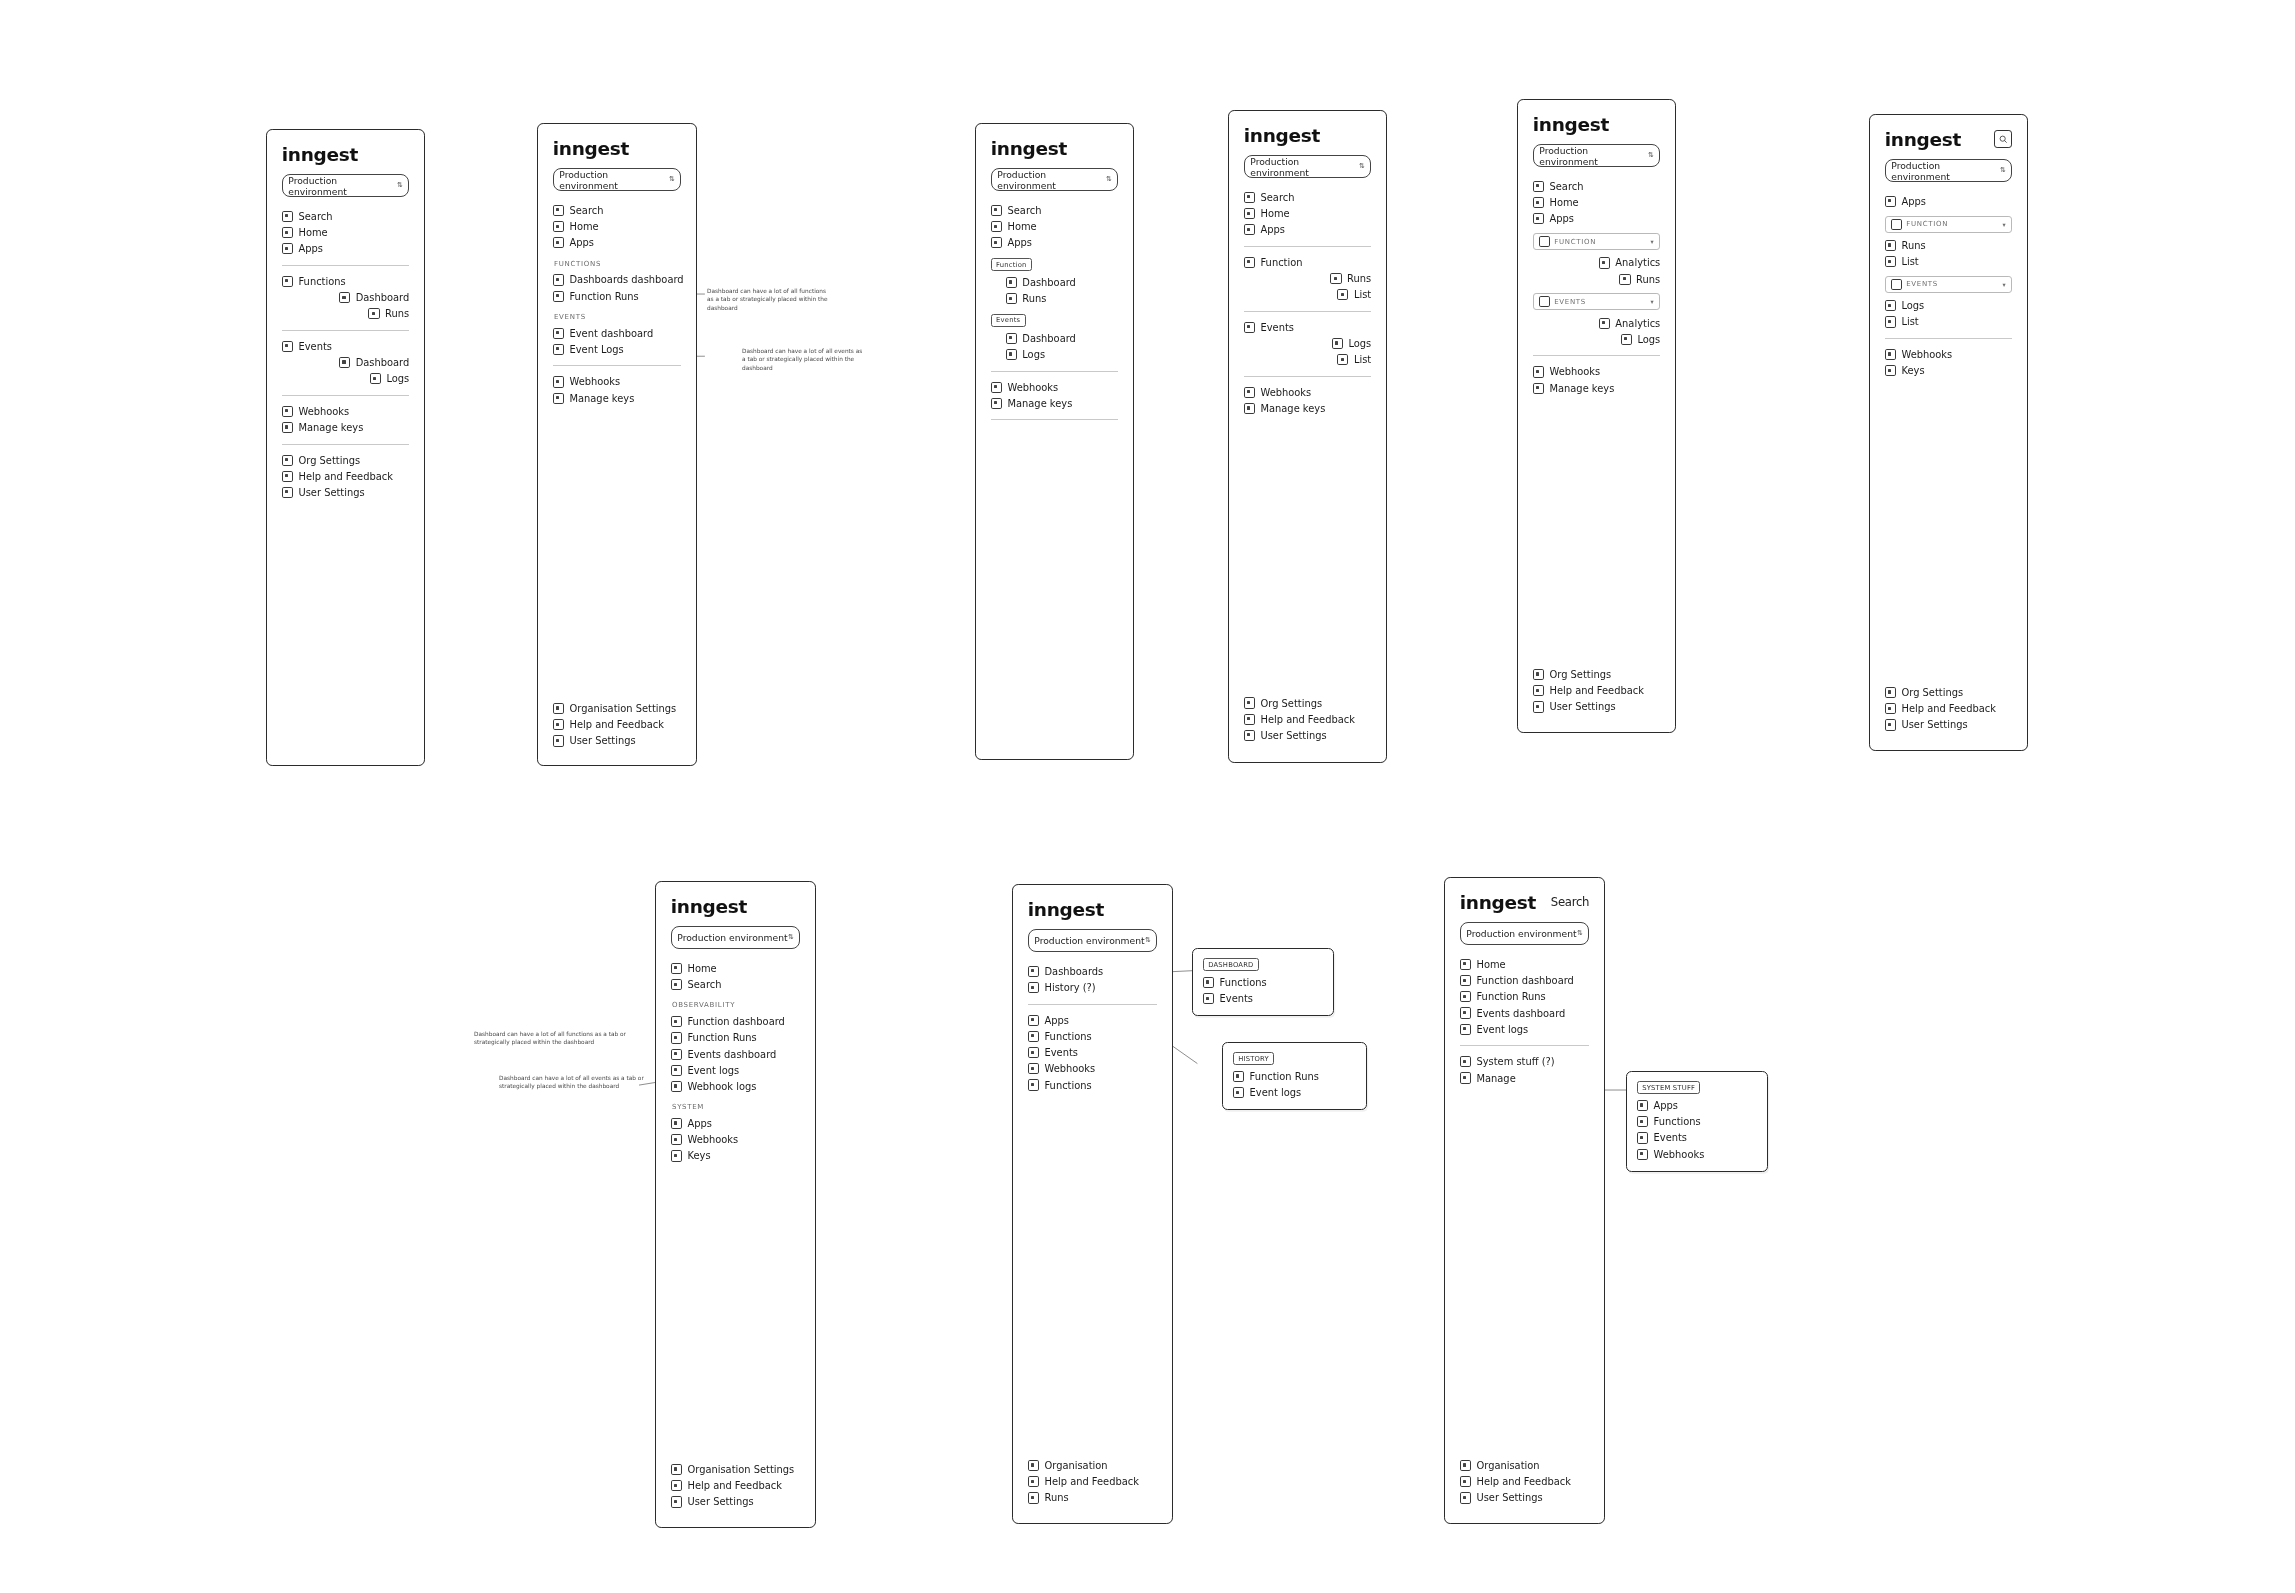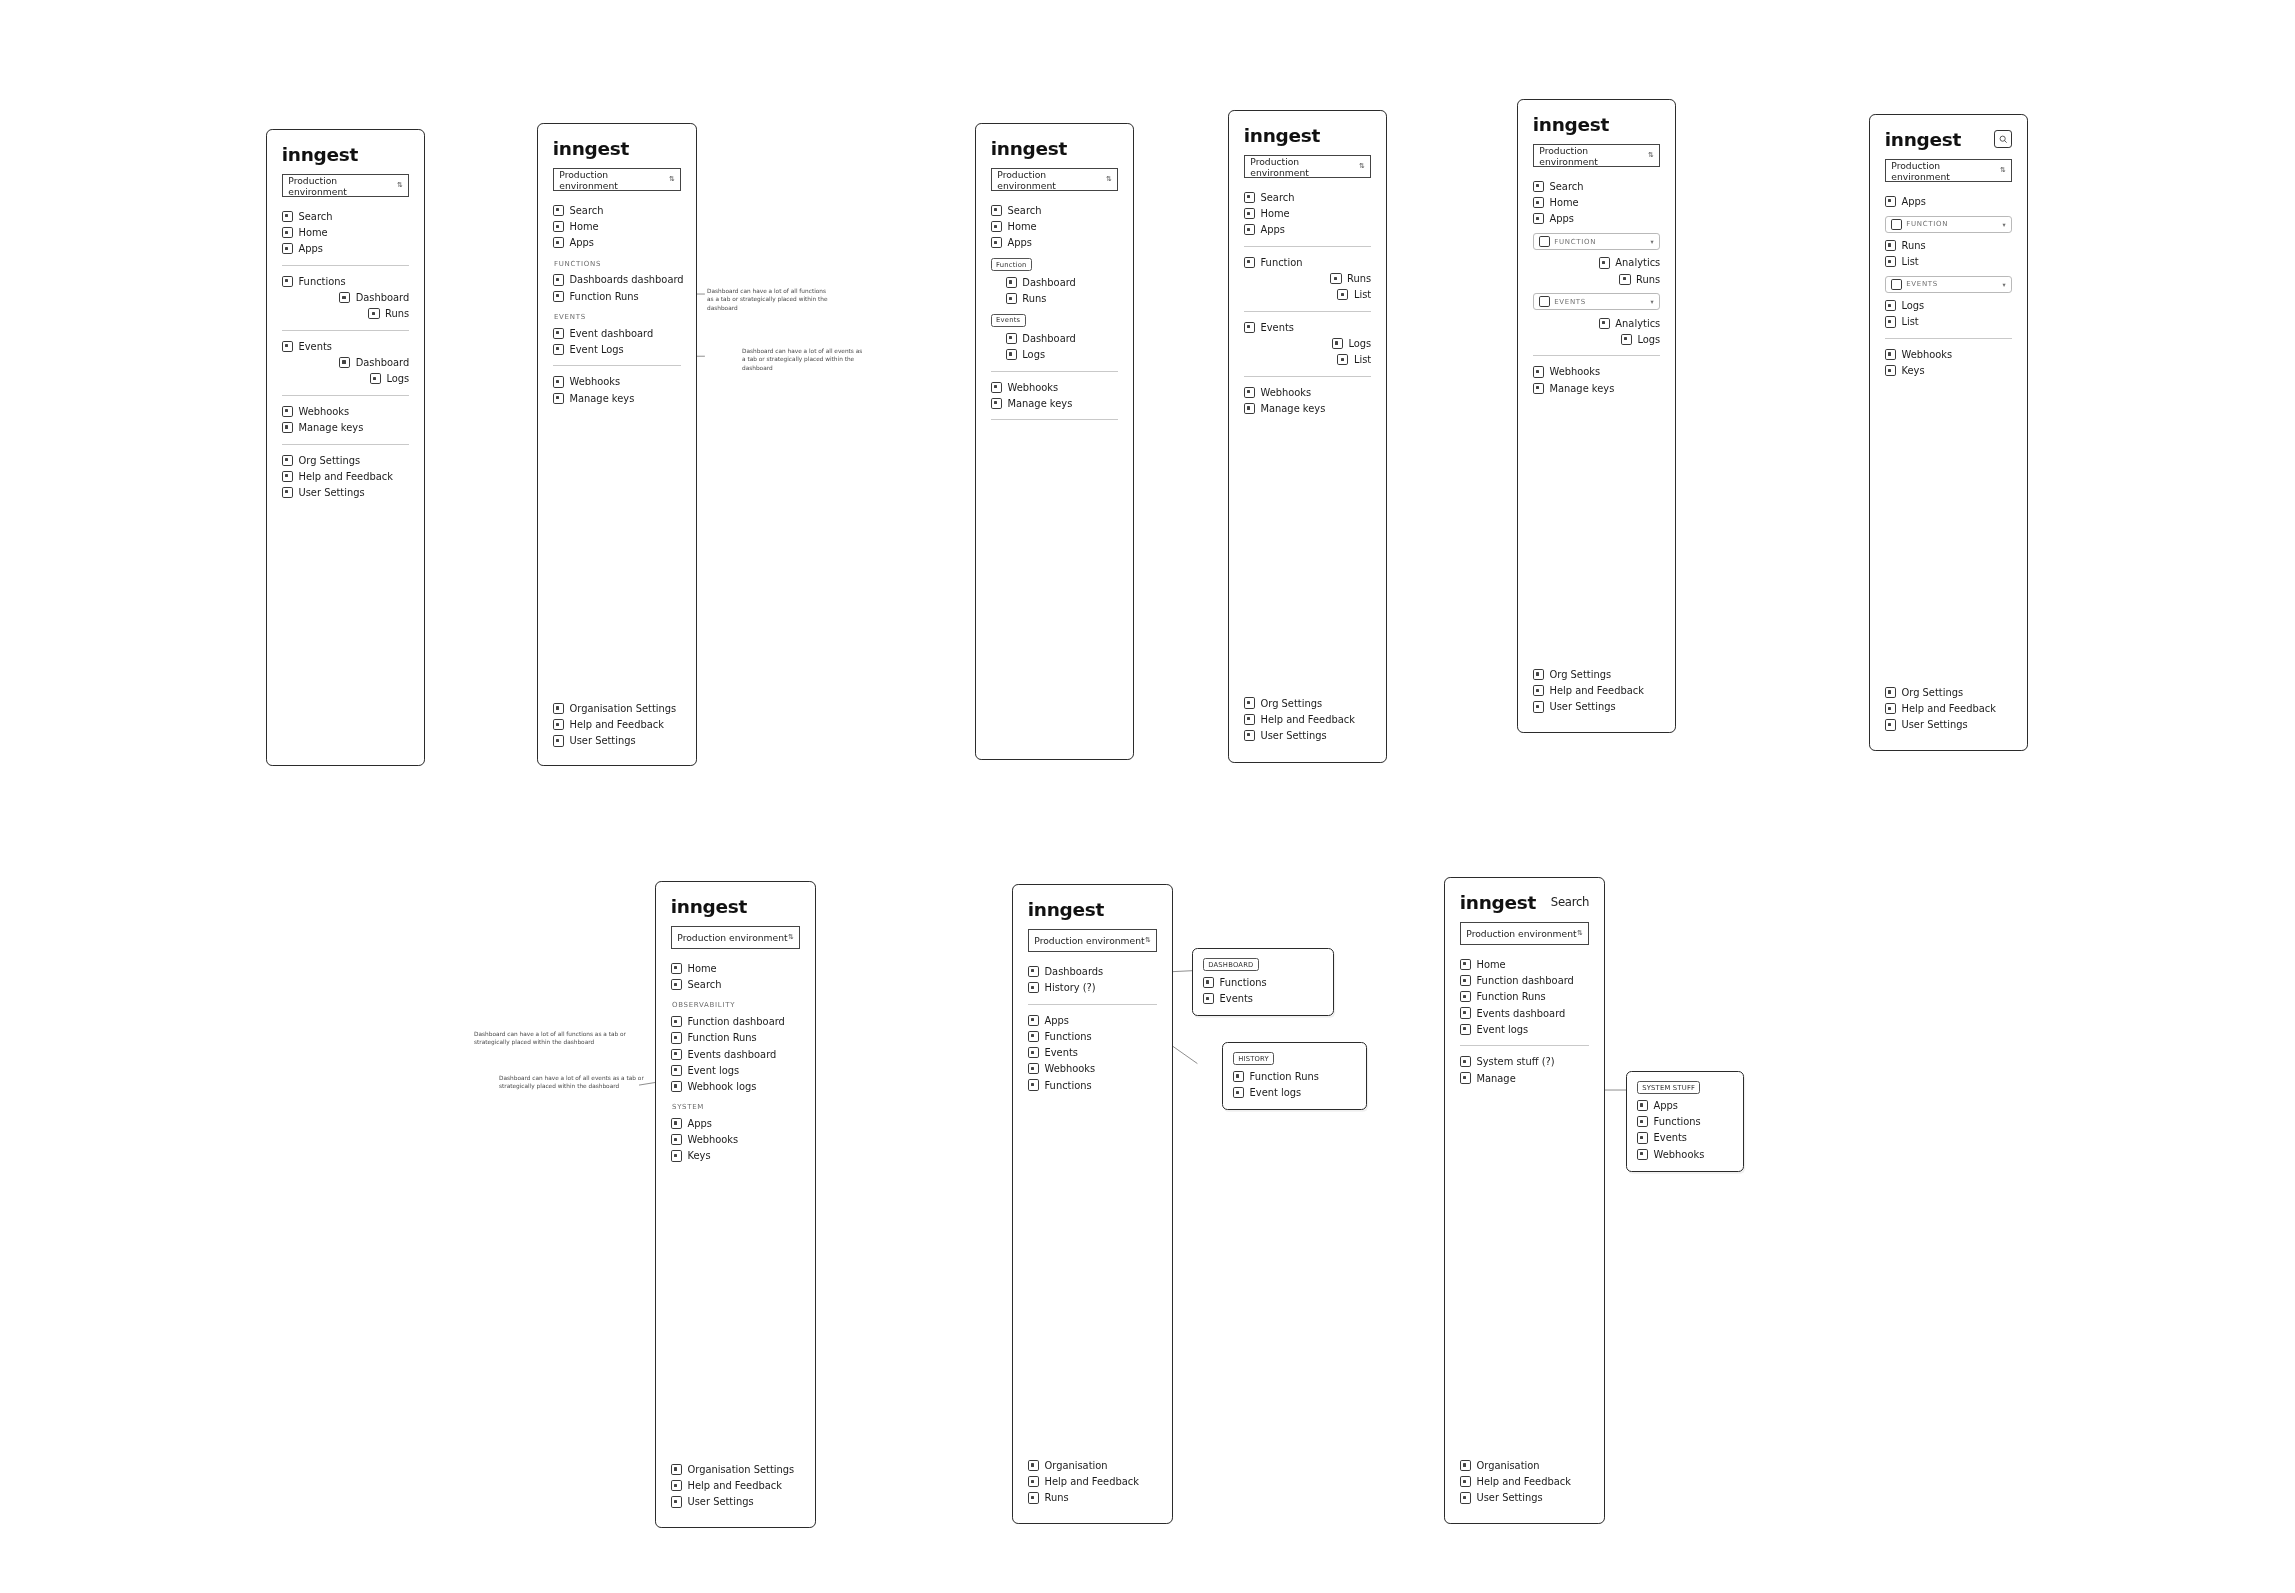--- a/index.html
+++ b/index.html
@@ -54,21 +54,21 @@
     width: 16px; height: 16px;
     border: 0.9px solid #333;
     border-radius: 3.1px;
     display: flex; align-items: center; justify-content: center;
   }
   .search-icon-box svg { display:block; }
 
   .env-select {
     height: 21px;
     border: 0.9px solid #444;
-    border-radius: 0;
+    border-radius: 8px;
     display: flex;
     align-items: center;
     justify-content: space-between;
     padding: 0 5.5px;
     font-size: 9.2px;
     color: #222;
     margin-bottom: 11px;
     background: #fff;
   }
   .env-select .caret { font-size: 6.8px; line-height: 1; color:#555; }
@@ -911,21 +911,21 @@
           <span>Help and Feedback</span>
         </div>
         <div class="nav-item">
           <span class="box-icon dotcenter"></span>
           <span>User Settings</span>
         </div>
       </div>
     </div>
   </div>
 
-  <div class="flyout" style="left:1626px; top:1071px; width:118px;">
+  <div class="flyout" style="left:1626px; top:1071px; width:142px;">
     <div class="caption-chip" style="margin-top:0;">SYSTEM STUFF</div>
     <div class="nav-item">
       <span class="box-icon dotcenter"></span>
       <span>Apps</span>
     </div>
     <div class="nav-item">
       <span class="box-icon dotcenter"></span>
       <span>Functions</span>
     </div>
     <div class="nav-item">

